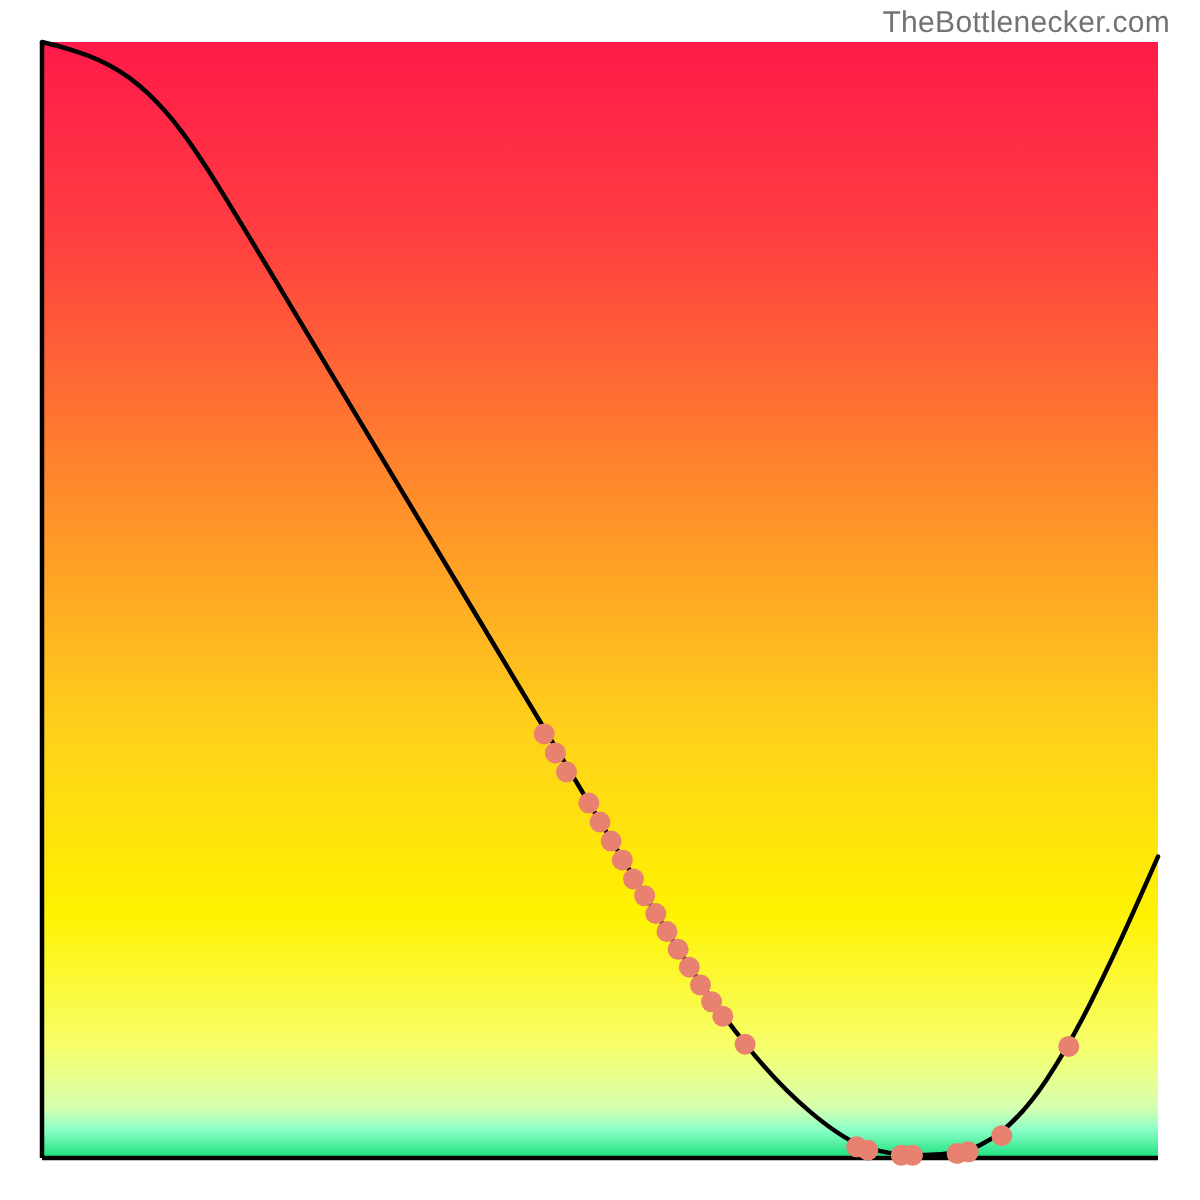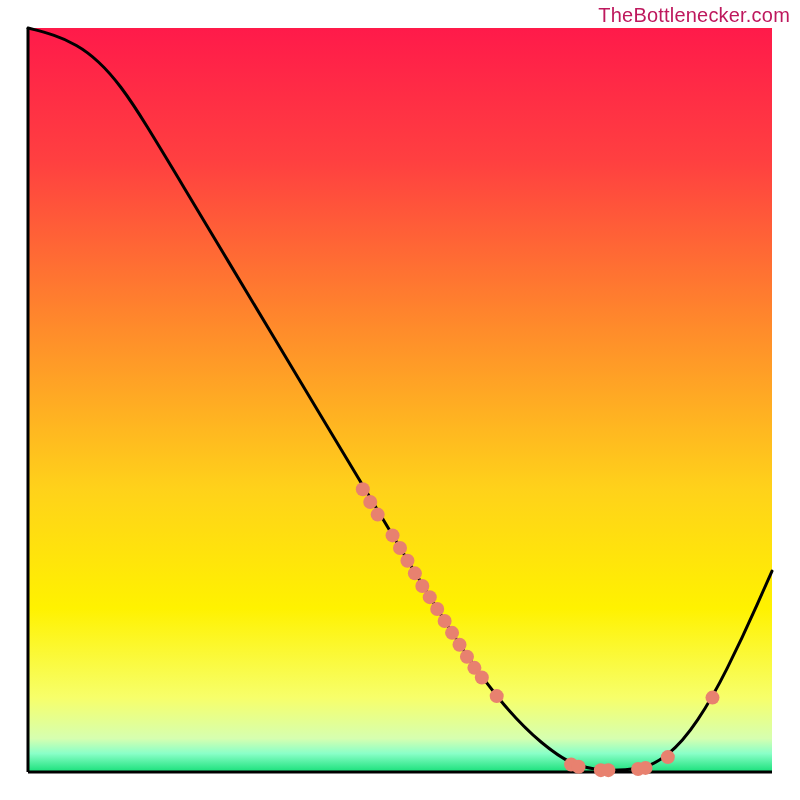--- a/index.html
+++ b/index.html
@@ -12,24 +12,24 @@
   }
   .container {
     position: relative;
     width: 800px;
     height: 800px;
     background: #ffffff;
   }
   .attribution {
     position: absolute;
     top: 4px;
-    right: 10px;
+    right: 20px;
     font-size: 20px;
     font-weight: 500;
-    color: #be185d;
+    color: #737373;
     letter-spacing: 0.2px;
   }
   svg.plot {
     position: absolute;
     top: 0;
     left: 0;
     width: 800px;
     height: 800px;
   }
 </style>

